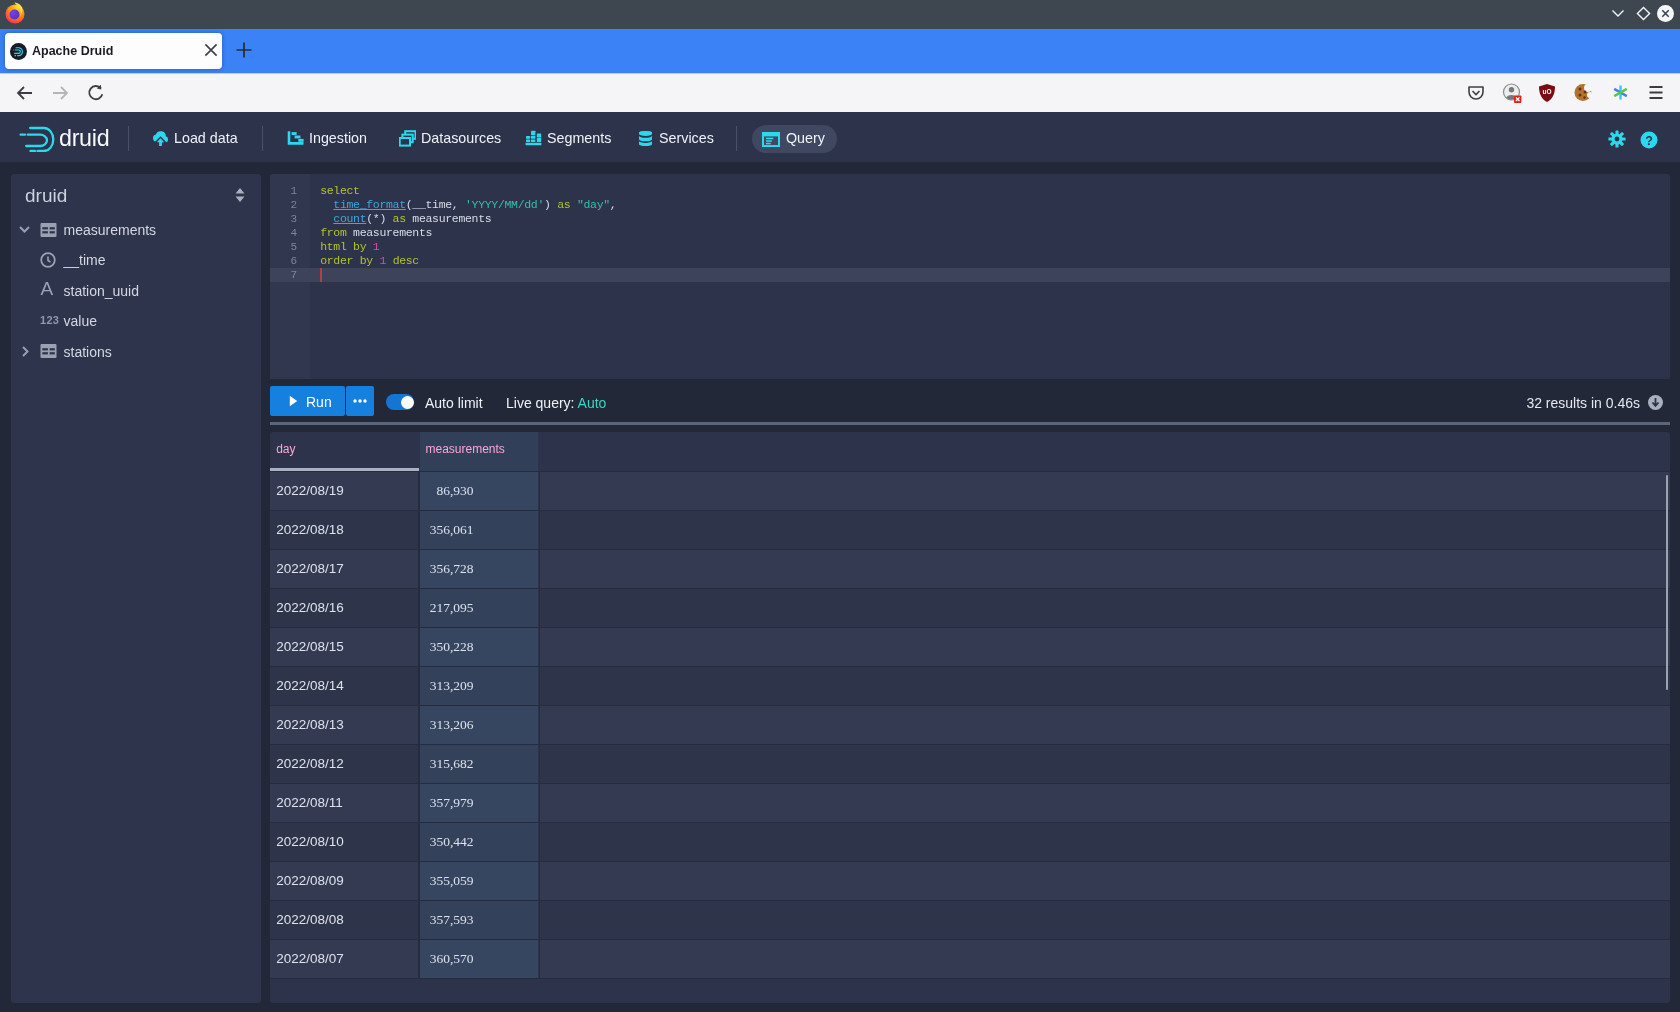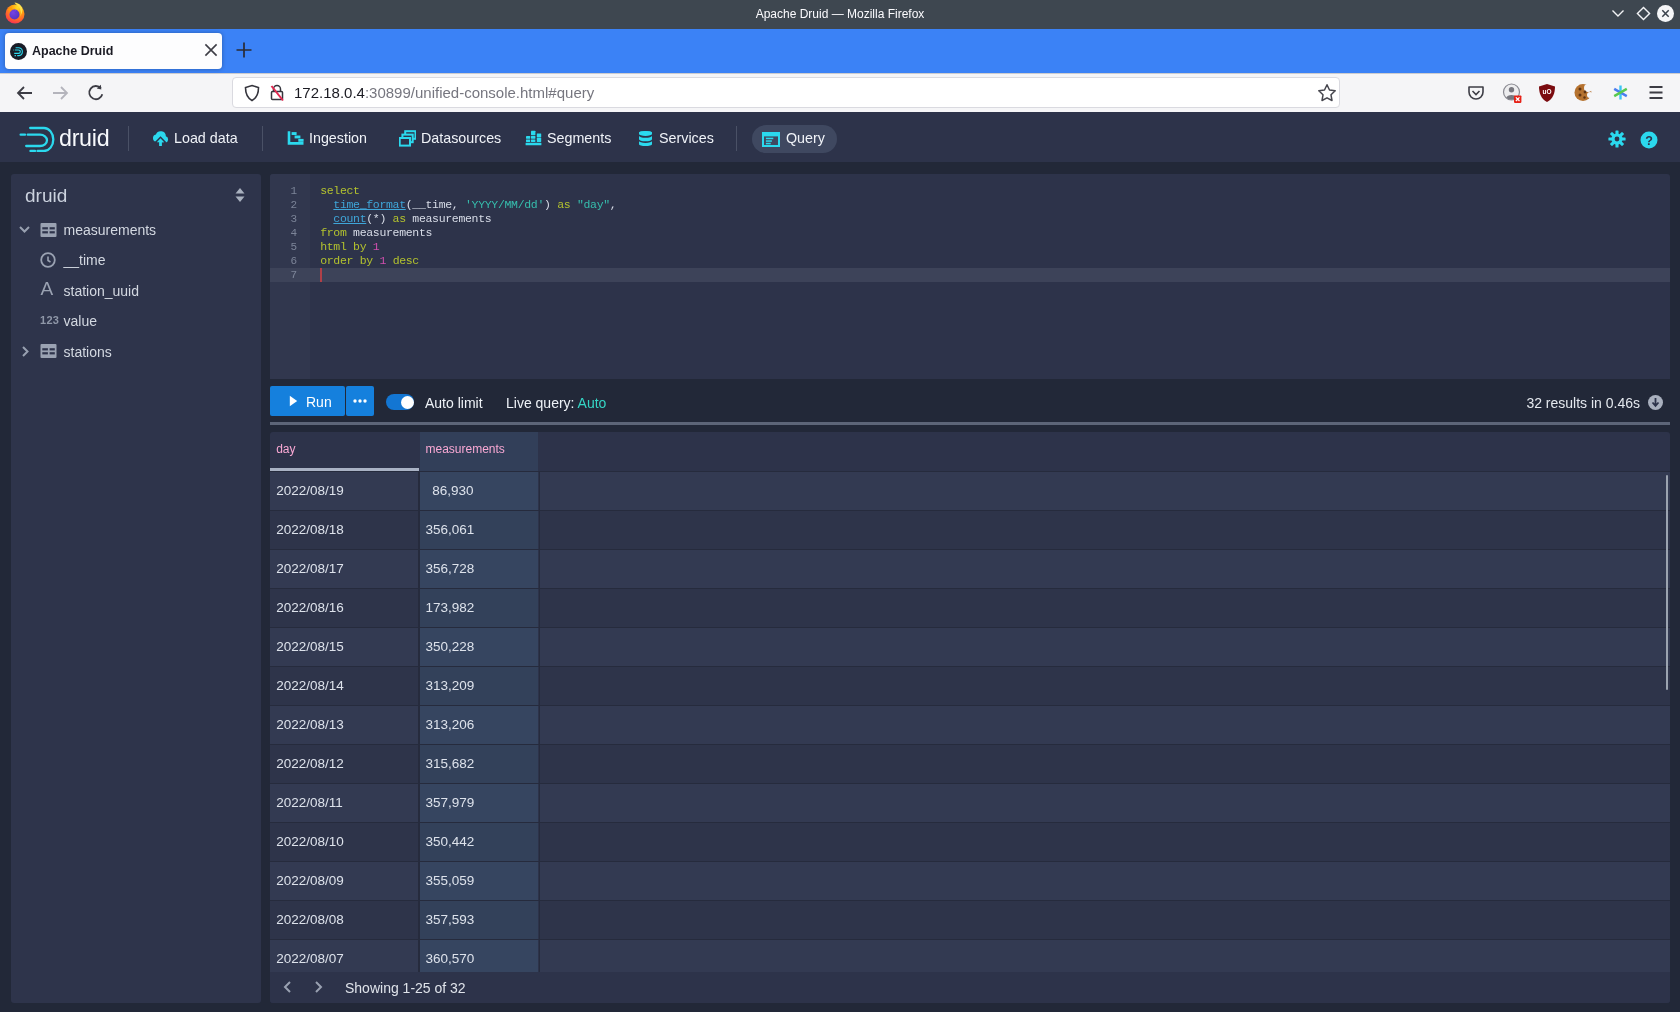--- a/index.html
+++ b/index.html
@@ -65,21 +65,21 @@
 .hcell { position:absolute; top:0; height:39px; font-size:12px; color:#f9a8d4; }
 #dayunderline { position:absolute; left:0; top:36.2px; width:149px; height:3.2px; background:#a9b2c4; }
 .row { position:absolute; left:0; width:1400px; height:39px; }
 .c1 { position:absolute; left:0; top:0; width:148.2px; height:38px; }
 .v1 { position:absolute; left:148.2px; top:0; width:1.6px; height:38px; background:#262b3d; }
 .c2 { position:absolute; left:149.8px; top:0; width:118.7px; height:38px; }
 .v2 { position:absolute; left:268.5px; top:0; width:1.6px; height:38px; background:#262b3d; }
 .c3 { position:absolute; left:270.1px; top:0; width:1129.9px; height:38px; }
 .hb { position:absolute; left:0; top:38px; width:1400px; height:1px; background:#262b3d; }
 .row .date { position:absolute; left:6.2px; top:11px; font-size:13.5px; color:#dde2eb;text-align:center; }
-.row .num { position:absolute; left:155.5px; top:11px; width:48px; text-align:right; font-size:13.5px; color:#dde2eb; }
+.row .num { position:absolute; left:155.5px; top:11px; width:48px; text-align:right; font-size:13.5px; color:#dde2eb;font-family:Liberation Serif, serif; }
 .odd .c1 { background:#333a52; } .odd .c2 { background:#364560; } .odd .c3 { background:#333a52; }
 .even .c1 { background:#2e344a; } .even .c2 { background:#33415a; } .even .c3 { background:#2e344a; }
 #thumb { position:absolute; left:1395.7px; top:43.4px; width:2.7px; height:215px; background:#9ba3b0; border-radius:2px; }
 #pagination { position:absolute; left:0; top:540.4px; width:1400px; height:31px; background:#2d334a; }
 #showing { position:absolute; left:75px; top:8px; font-size:14px; color:#dfe3ea; }
 </style>
 </head>
 <body>
 
 <div id="titlebar">
@@ -96,21 +96,20 @@
           <stop offset="0.6" stop-color="#5837c8"></stop>
           <stop offset="1" stop-color="#4a3bb0"></stop>
       </radialGradient>
     </defs>
     <circle cx="12" cy="13" r="9.5" fill="url(#ffg)"></circle>
     <path d="M11.5 1.5 C13 4.5 16.5 4.5 17.5 9.5 C18.5 13 17 16 16 17 C19 13 20.5 9 18.5 5.5 C16.5 2.5 13.5 1.5 11.5 1.5 Z" fill="#ffe14d"></path>
     <path d="M4.5 8.5 L8 6.2 L9.5 8.2 L12 7.5 L9 11 Z" fill="#ff9b06"></path>
     <circle cx="11.5" cy="13.5" r="5" fill="url(#ffp)"></circle>
     <path d="M11.5 8.5 L14.5 9.5 L12.5 12 Z" fill="url(#ffp)"></path>
   </svg>
-  <div id="wintitle">Apache Druid — Mozilla Firefox</div>
   <svg class="abs" style="left:1611px;top:8px" width="14" height="11" viewBox="0 0 14 11">
     <path d="M1.5 2.5 L7 8 L12.5 2.5" stroke="#f2f3f5" stroke-width="1.4" fill="none"></path>
   </svg>
   <svg class="abs" style="left:1633px;top:3px" width="21" height="21" viewBox="0 0 21 21">
     <rect x="6.2" y="6.2" width="8.6" height="8.6" transform="rotate(45 10.5 10.5)" stroke="#f2f3f5" stroke-width="1.4" fill="none"></rect>
   </svg>
   <svg class="abs" style="left:1656.5px;top:5px" width="17" height="17" viewBox="0 0 17 17">
     <circle cx="8.5" cy="8.5" r="8.5" fill="#f5f6f8"></circle>
     <path d="M5.3 5.3 L11.7 11.7 M11.7 5.3 L5.3 11.7" stroke="#39414b" stroke-width="1.5"></path>
   </svg>
@@ -138,34 +137,20 @@
   <svg class="abs" style="left:15px;top:11px" width="19" height="16" viewBox="0 0 19 16">
     <path d="M17 8 L3 8 M9 2 L3 8 L9 14" stroke="#3c3c44" stroke-width="1.8" fill="none"></path>
   </svg>
   <svg class="abs" style="left:51px;top:11px" width="19" height="16" viewBox="0 0 19 16">
     <path d="M2 8 L16 8 M10 2 L16 8 L10 14" stroke="#b4b4bc" stroke-width="1.8" fill="none"></path>
   </svg>
   <svg class="abs" style="left:87px;top:10px" width="18" height="18" viewBox="0 0 18 18">
     <path d="M15.3 10.2 A6.6 6.6 0 1 1 13.9 4.3" stroke="#3c3c44" stroke-width="1.8" fill="none"></path>
     <path d="M13.9 0.8 L14.3 5.4 L9.8 4.4 Z" fill="#3c3c44"></path>
   </svg>
-  <div id="urlbar">
-    <svg class="abs" style="left:10px;top:6px" width="18" height="18" viewBox="0 0 18 18">
-      <path d="M9 1.5 L15.5 3.5 C15.5 9 14.5 13.5 9 16.5 C3.5 13.5 2.5 9 2.5 3.5 Z" stroke="#35353d" stroke-width="1.6" fill="none"></path>
-    </svg>
-    <svg class="abs" style="left:34px;top:5px" width="20" height="20" viewBox="0 0 20 20">
-      <rect x="4.5" y="8.5" width="11" height="8" rx="1" stroke="#35353d" stroke-width="1.5" fill="none"></rect>
-      <path d="M6.5 8.5 V6 A3.5 3.5 0 0 1 13.5 6 V8.5" stroke="#35353d" stroke-width="1.5" fill="none"></path>
-      <path d="M4.5 3 L16 17.5" stroke="#e22850" stroke-width="2"></path>
-    </svg>
-    <div id="urltext">172.18.0.4<span class="dim">:30899/unified-console.html#query</span></div>
-    <svg class="abs" style="left:1084px;top:5px" width="20" height="20" viewBox="0 0 20 20">
-      <path d="M10 1.8 L12.5 7 L18.2 7.8 L14 11.8 L15 17.5 L10 14.8 L5 17.5 L6 11.8 L1.8 7.8 L7.5 7 Z" stroke="#46464e" stroke-width="1.5" fill="none" stroke-linejoin="round"></path>
-    </svg>
-  </div>
 
   <svg class="abs" style="left:1467px;top:10px" width="18" height="18" viewBox="0 0 18 18">
     <path d="M2 3 H16 V8 A7 7 0 0 1 2 8 Z" stroke="#3e3e46" stroke-width="1.6" fill="none" stroke-linejoin="round"></path>
     <path d="M5.5 7 L9 10.5 L12.5 7" stroke="#3e3e46" stroke-width="1.6" fill="none"></path>
   </svg>
   <svg class="abs" style="left:1502px;top:9px" width="20" height="20" viewBox="0 0 20 20">
     <circle cx="9.5" cy="9" r="8" fill="#ededef" stroke="#8a8a92" stroke-width="1.2"></circle>
     <circle cx="9.5" cy="6.8" r="2.7" fill="#77777f"></circle>
     <path d="M4.3 14.8 C4.8 10.9 14.2 10.9 14.7 14.8 A8 8 0 0 1 4.3 14.8 Z" fill="#77777f"></path>
     <rect x="12" y="12.5" width="7.4" height="7.4" rx="0.8" fill="#e62117"></rect>
@@ -404,21 +389,21 @@
         <div class="num">356,728</div>
         <div class="hb"></div>
       </div>
   <div class="row even" style="top:157.8px">
         <div class="c1"></div>
         <div class="v1"></div>
         <div class="c2"></div>
         <div class="v2"></div>
         <div class="c3"></div>
         <div class="date">2022/08/16</div>
-        <div class="num">173,982</div>
+        <div class="num">217,095</div>
         <div class="hb"></div>
       </div>
   <div class="row odd" style="top:196.8px">
         <div class="c1"></div>
         <div class="v1"></div>
         <div class="c2"></div>
         <div class="v2"></div>
         <div class="c3"></div>
         <div class="date">2022/08/15</div>
         <div class="num">350,228</div>
@@ -499,22 +484,13 @@
         <div class="v1"></div>
         <div class="c2"></div>
         <div class="v2"></div>
         <div class="c3"></div>
         <div class="date">2022/08/07</div>
         <div class="num">360,570</div>
         <div class="hb"></div>
       </div>
   </div>
   <div id="thumb"></div>
-  <div id="pagination">
-    <svg class="abs" style="left:11px;top:8px" width="14" height="14" viewBox="0 0 14 14">
-      <path d="M9 2 L4 7 L9 12" stroke="#99a1b1" stroke-width="2" fill="none"></path>
-    </svg>
-    <svg class="abs" style="left:41px;top:8px" width="14" height="14" viewBox="0 0 14 14">
-      <path d="M5 2 L10 7 L5 12" stroke="#99a1b1" stroke-width="2" fill="none"></path>
-    </svg>
-    <div id="showing">Showing 1-25 of 32</div>
-  </div>
 </div>
 
 </body></html>

